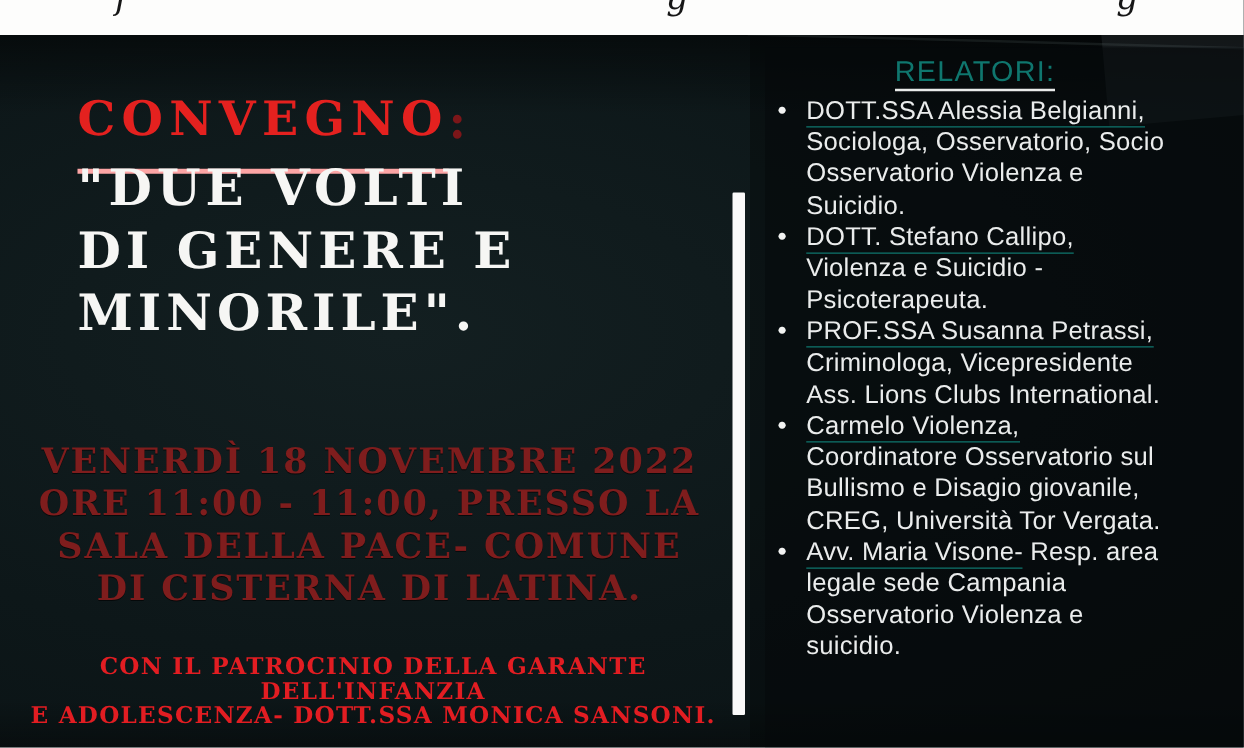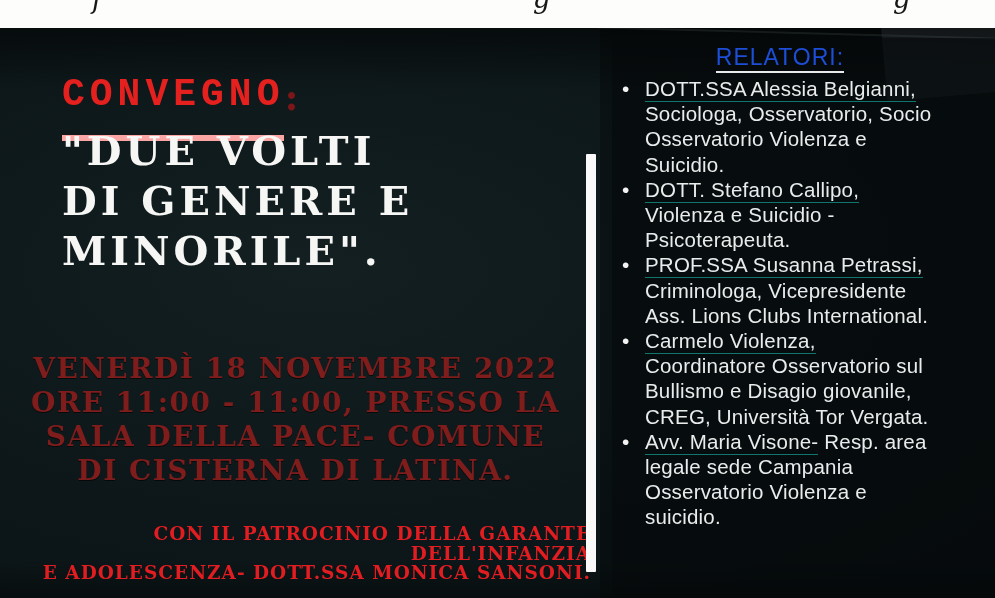--- a/index.html
+++ b/index.html
@@ -25,39 +25,39 @@
   .top-strip{position:absolute;left:0;top:0;width:995px;height:28px;background:#fdfdfc;
     overflow:hidden;}
   .script-mark{position:absolute;top:-17px;color:#161616;
     font-family:"DejaVu Serif","Liberation Serif",serif;font-style:italic;font-size:27px;}
   .m1{left:92px;}  .m2{left:533px;}  .m3{left:893px;}
 
   
   .serif{font-family:"DejaVu Serif","Liberation Serif",serif;font-weight:700;}
   .convegno{position:absolute;left:62px;top:74px;white-space:nowrap;}
   .convegno .word{display:inline-block;color:#e4211f;font-size:38px;letter-spacing:5px;
-    line-height:1.1;padding-bottom:19px;border-bottom:6px solid #fca5a5;font-family:Liberation Mono, monospace;}
+    line-height:1.1;padding-bottom:19px;border-bottom:4px solid #fca5a5;}
   .convegno .colon{color:#7c1619;font-size:38px;letter-spacing:2px;vertical-align:top;}
   .headline{position:absolute;left:62px;top:126px;color:#f6f6f4;font-size:40px;
     letter-spacing:4px;line-height:50px;white-space:nowrap;}
   .event-details{position:absolute;left:8px;top:352px;width:575px;text-align:center;
     color:#7f1d1d;font-size:28px;letter-spacing:1.5px;line-height:34px;
     text-shadow:0 1px 0 rgba(0,0,0,.6);}
-  .patronage{position:absolute;left:6px;top:524px;width:585px;text-align:right;
+  .patronage{position:absolute;left:6px;top:524px;width:585px;text-align:center;
     color:#e21d22;font-size:18.5px;letter-spacing:1px;line-height:19.5px;}
 
   
   .divider-bar{position:absolute;left:586px;top:154px;width:10px;height:418px;
     background:#fafafa;border-radius:1px;}
 
   
   .speakers-panel{position:absolute;left:612px;top:38px;width:383px;height:560px;
     background:rgba(6,10,11,.55);}
   .speakers-heading{position:absolute;left:28px;top:6px;width:280px;text-align:center;
-    color:#1d4ed8;font-size:23px;letter-spacing:1px;line-height:26px;}
+    color:#0f766e;font-size:23px;letter-spacing:1px;line-height:26px;}
   .speakers-heading .u{border-bottom:2px solid #e9ebea;padding-bottom:1px;}
   .speaker-list{position:absolute;left:8px;top:38px;width:366px;margin:0;padding:0;
     list-style:none;color:#eaecec;font-size:20.5px;letter-spacing:.2px;}
   .speaker-item{position:relative;padding-left:25px;}
   .bullet{position:absolute;left:2px;top:0;font-size:21px;line-height:25.2px;color:#f2f3f2;}
   .line{line-height:25.2px;white-space:nowrap;}
   .u-name{border-bottom:1px solid #0f766e;padding-bottom:1px;}
 </style>
 </head>
 <body>

